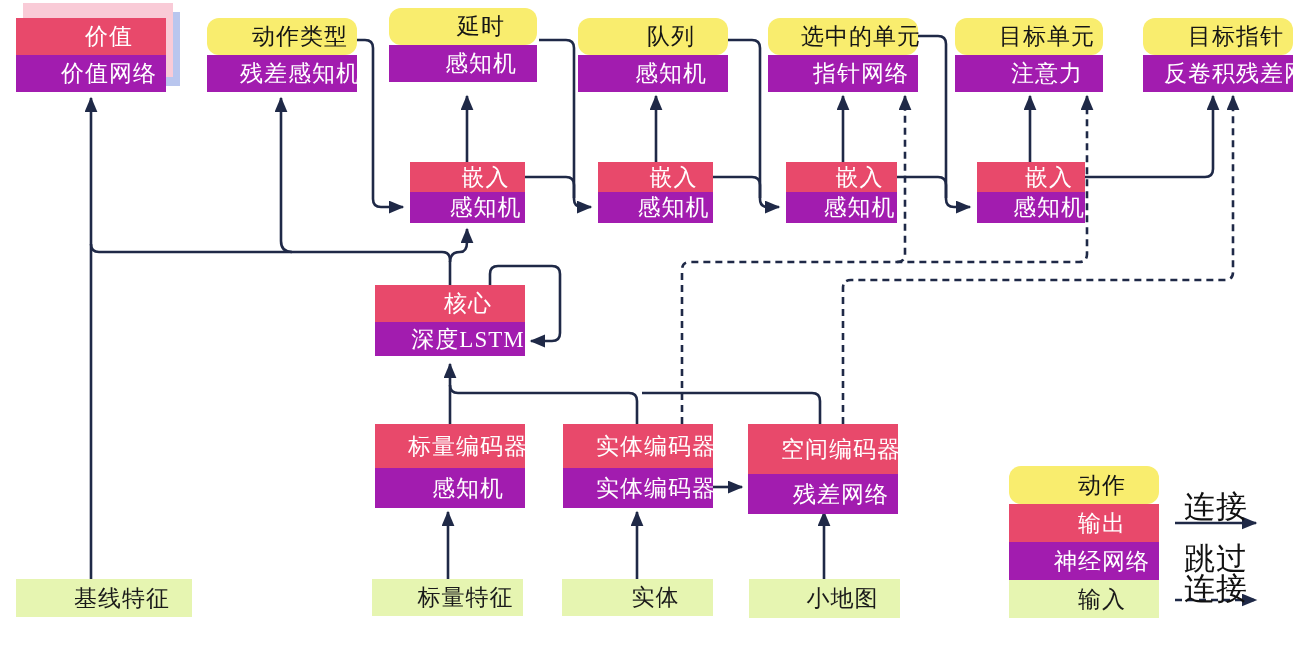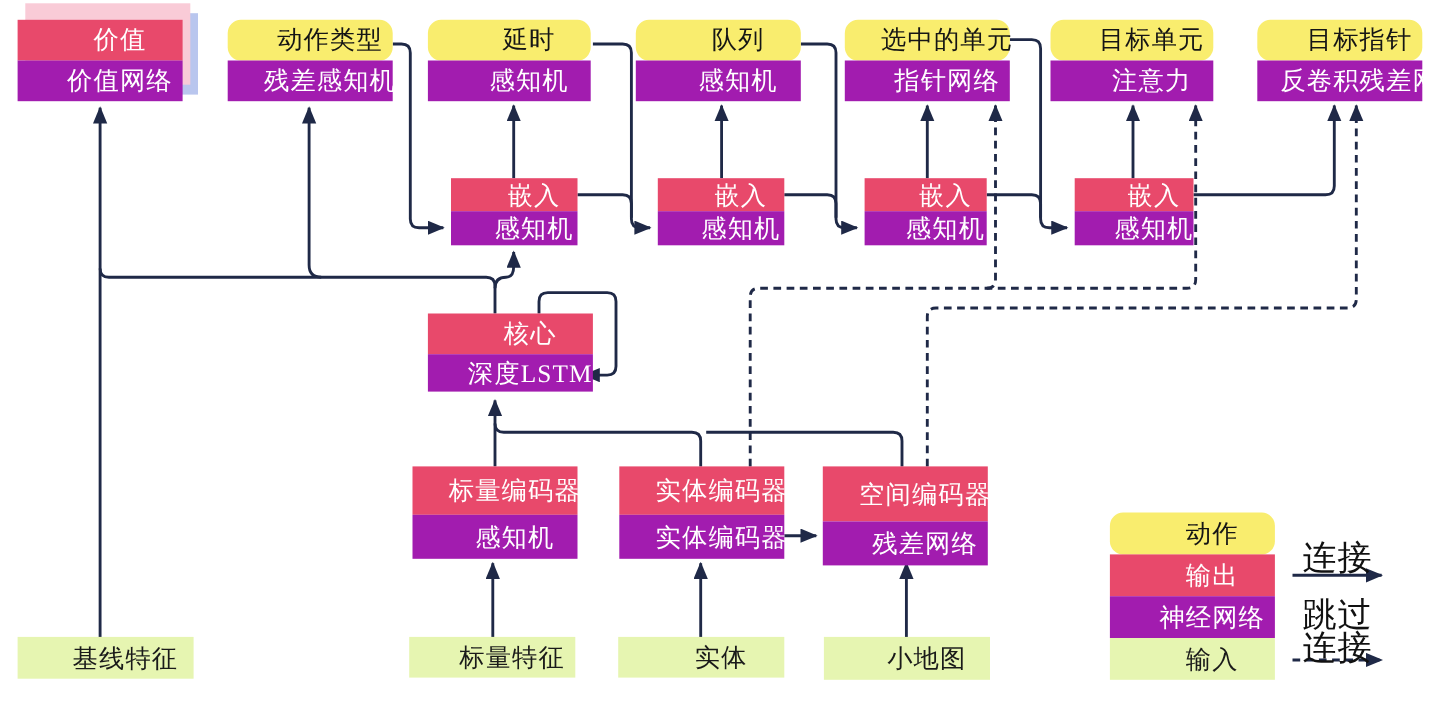--- a/index.html
+++ b/index.html
@@ -75,21 +75,21 @@
   <div class="card pink" style="left:23px;top:3px;width:150px;height:74px;"></div>
 
   <div class="node" style="left:16px;top:18px;width:150px;">
     <div class="band red" style="height:37px">价值</div>
     <div class="band blue" style="height:37px">价值网络</div>
   </div>
   <div class="node" style="left:207px;top:18px;width:150px;">
     <div class="band yellow" style="height:37px">动作类型</div>
     <div class="band blue" style="height:37px">残差感知机</div>
   </div>
-  <div class="node" style="left:389px;top:18px;width:148px;">
+  <div class="node" style="left:389px;top:8px;width:148px;">
     <div class="band yellow" style="height:37px">延时</div>
     <div class="band blue" style="height:37px">感知机</div>
   </div>
   <div class="node" style="left:578px;top:18px;width:150px;">
     <div class="band yellow" style="height:37px">队列</div>
     <div class="band blue" style="height:37px">感知机</div>
   </div>
   <div class="node" style="left:768px;top:18px;width:150px;">
     <div class="band yellow" style="height:37px">选中的单元</div>
     <div class="band blue" style="height:37px">指针网络</div>
@@ -113,39 +113,39 @@
   </div>
   <div class="node" style="left:786px;top:162px;width:111px;">
     <div class="band red" style="height:30px">嵌入</div>
     <div class="band blue" style="height:31px">感知机</div>
   </div>
   <div class="node" style="left:977px;top:162px;width:108px;">
     <div class="band red" style="height:30px">嵌入</div>
     <div class="band blue" style="height:31px">感知机</div>
   </div>
 
-  <div class="node" style="left:375px;top:285px;width:150px;margin-left:14px;">
+  <div class="node" style="left:375px;top:285px;width:150px;">
     <div class="band red" style="height:37px">核心</div>
     <div class="band blue" style="height:34px">深度LSTM</div>
   </div>
 
   <div class="node" style="left:375px;top:424px;width:150px;">
     <div class="band red" style="height:44px">标量编码器</div>
     <div class="band blue" style="height:40px">感知机</div>
   </div>
   <div class="node" style="left:563px;top:424px;width:150px;">
     <div class="band red" style="height:44px">实体编码器</div>
     <div class="band blue" style="height:40px">实体编码器</div>
   </div>
   <div class="node" style="left:748px;top:424px;width:150px;">
     <div class="band red" style="height:50px">空间编码器</div>
     <div class="band blue" style="height:40px">残差网络</div>
   </div>
 
-  <div class="node" style="left:16px;top:579px;width:160px;">
+  <div class="node" style="left:16px;top:579px;width:176px;">
     <div class="band green" style="height:38px">基线特征</div>
   </div>
   <div class="node" style="left:372px;top:579px;width:151px;">
     <div class="band green" style="height:37px">标量特征</div>
   </div>
   <div class="node" style="left:562px;top:579px;width:151px;">
     <div class="band green" style="height:37px">实体</div>
   </div>
   <div class="node" style="left:749px;top:579px;width:151px;">
     <div class="band green" style="height:39px">小地图</div>

